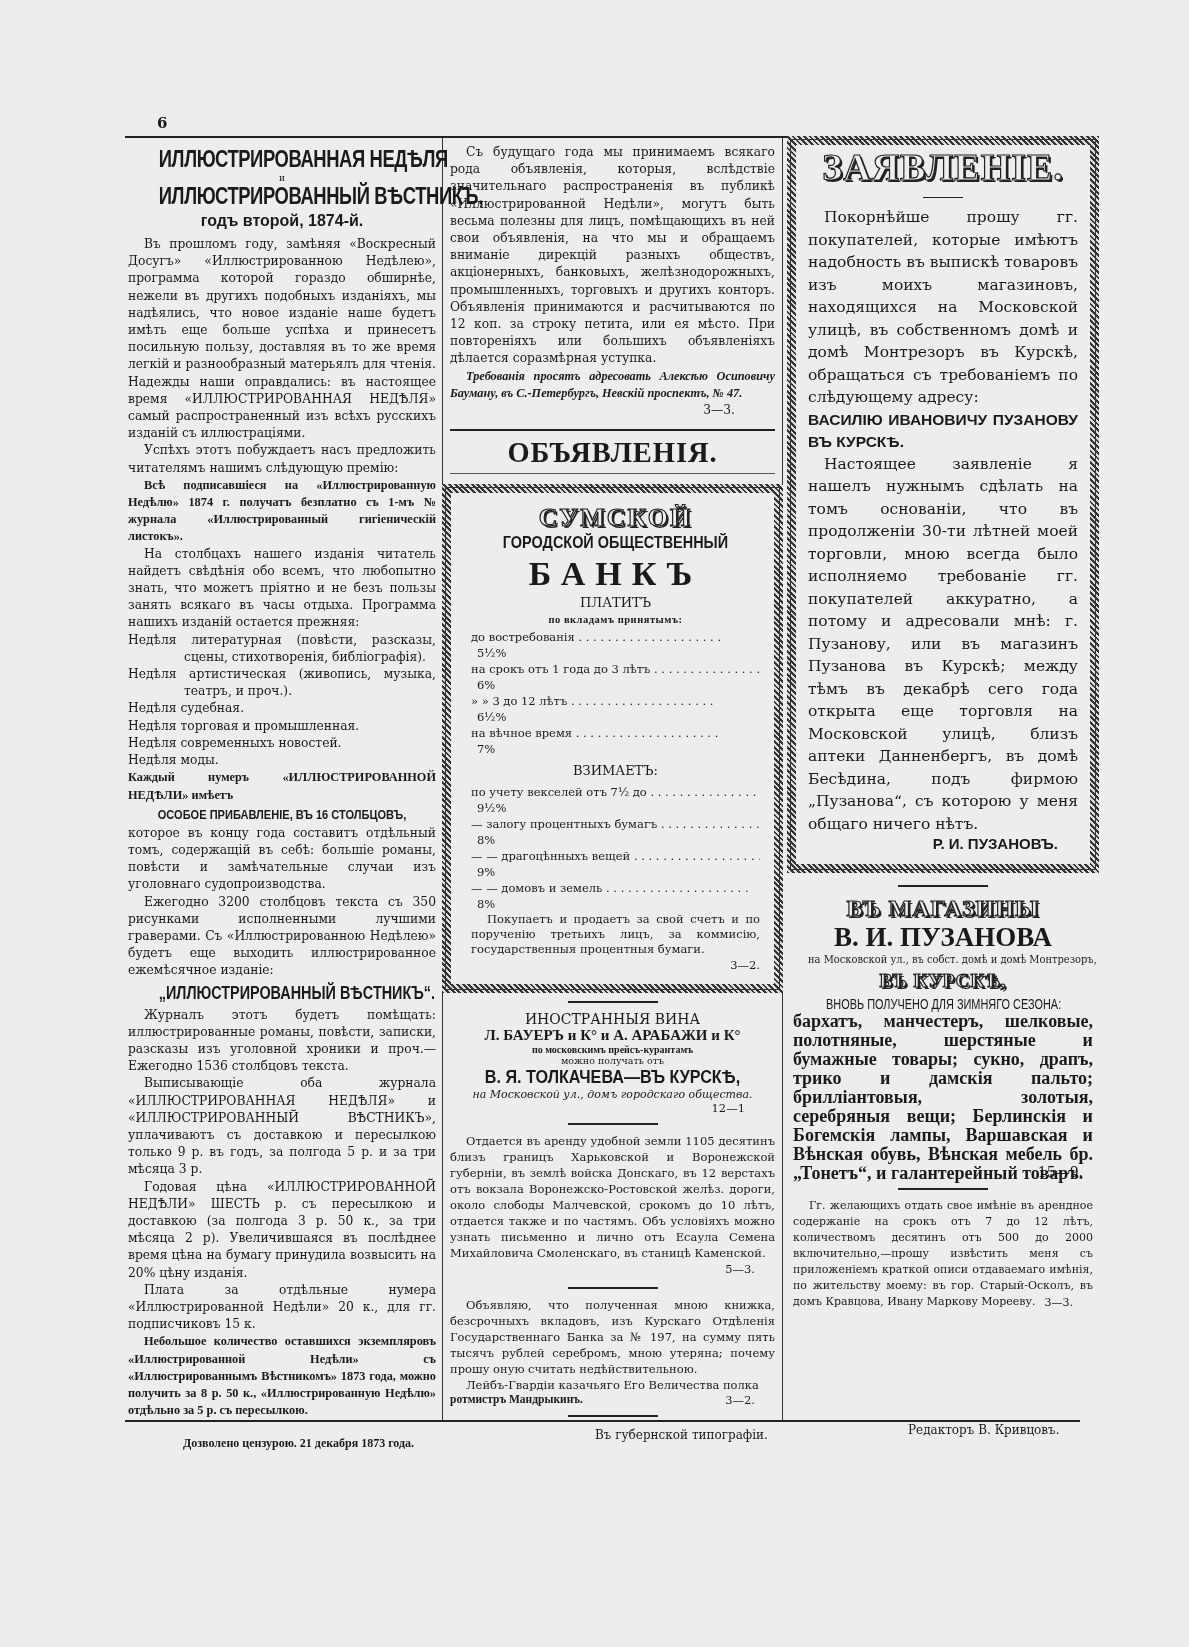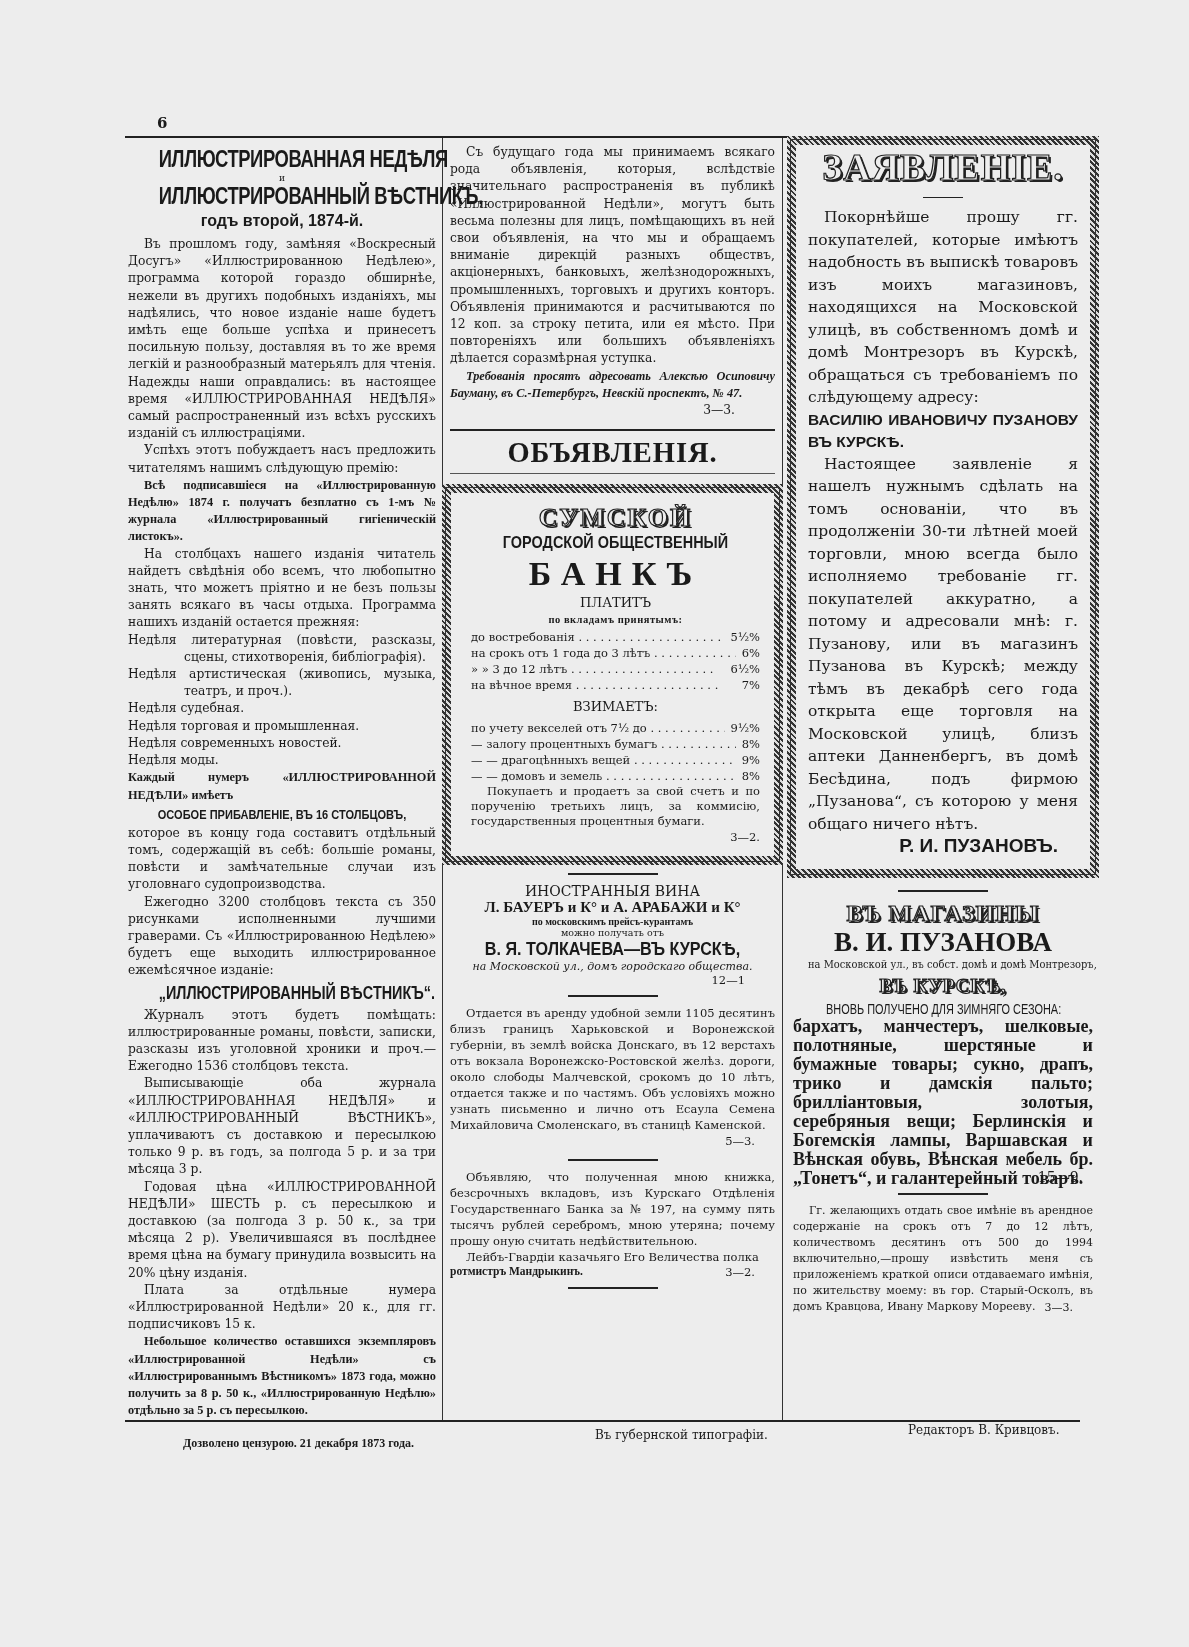--- a/index.html
+++ b/index.html
@@ -20,21 +20,21 @@
   .sans{font-family:"Liberation Sans","DejaVu Sans",sans-serif;}
   .c{text-align:center;}
   .hang{padding-left:56px;text-indent:-56px;}
   .h1{font-family:"Liberation Sans",sans-serif;font-weight:bold;font-size:23px;letter-spacing:-0.5px;text-align:center;transform:scaleX(0.8);transform-origin:center;white-space:nowrap;}
   .small{font-size:9px;text-align:center;}
   .rule-s{width:90px;height:2px;background:#222;margin:8px auto;}
   .greek{border:9px solid transparent;
     border-image: repeating-linear-gradient(45deg,#333 0 2px,#ddd 2px 4px) 9;
     outline:1px solid #333;outline-offset:-4px;}
   .bank-box{padding:10px 14px;}
-  .rate{display:flex;justify-content:flex-start;font-size:11.5px;line-height:16px;}
+  .rate{display:flex;justify-content:flex-start;font-size:11.5px;line-height:16px;flex-direction:column;}
   .rate span.l{flex:1;overflow:hidden;white-space:nowrap;}
   .rate span.l:after{content:" . . . . . . . . . . . . . . . . . . . ."; }
   .rate span.r{padding-left:6px;}
   .display{font-family:"Liberation Serif",serif;font-weight:bold;text-align:center;}
   .outline{color:#eee;-webkit-text-stroke:1.2px #222;text-shadow:2px 2px 0 #222;}
   .footer{position:absolute;top:1436px;font-size:12px;}
   .bottomline{position:absolute;left:125px;top:1420px;width:955px;height:2px;background:#222;}
   .right{text-align:right;}
 </style>
 </head>
@@ -157,36 +157,36 @@
     <div class="rule-s"></div>
   </div>
 
   <div class="col col3">
     <div class="greek" style="padding:0 12px 12px;margin:-4px -6px 12px;">
       <div class="display outline" style="font-size:38px;letter-spacing:1px;">ЗАЯВЛЕНІЕ.</div>
       <div class="rule-s" style="width:40px;height:1px;"></div>
       <p class="t ind" style="font-size:15.5px;line-height:22.5px;">Покорнѣйше прошу гг. покупателей, которые имѣютъ надобность въ выпискѣ товаровъ изъ моихъ магазиновъ, находящихся на Московской улицѣ, въ собственномъ домѣ и домѣ Монтрезоръ въ Курскѣ, обращаться съ требованіемъ по слѣдующему адресу:</p>
       <p class="t sans b" style="font-size:15.5px;line-height:22px;">ВАСИЛІЮ ИВАНОВИЧУ ПУЗАНОВУ ВЪ КУРСКѢ.</p>
       <p class="t ind" style="font-size:15.5px;line-height:22.5px;">Настоящее заявленіе я нашелъ нужнымъ сдѣлать на томъ основаніи, что въ продолженіи 30-ти лѣтней моей торговли, мною всегда было исполняемо требованіе гг. покупателей аккуратно, а потому и адресовали мнѣ: г. Пузанову, или въ магазинъ Пузанова въ Курскѣ; между тѣмъ въ декабрѣ сего года открыта еще торговля на Московской улицѣ, близъ аптеки Данненбергъ, въ домѣ Бесѣдина, подъ фирмою „Пузанова“, съ которою у меня общаго ничего нѣтъ.</p>
-      <p class="right sans b" style="font-size:19px;padding-right:20px;">Р. И. ПУЗАНОВЪ.</p>
+      <p class="right sans b" style="font-size:15px;padding-right:20px;">Р. И. ПУЗАНОВЪ.</p>
     </div>
 
     <div class="rule-s"></div>
     <div>
       <div class="display outline" style="font-size:24px;letter-spacing:1px;">ВЪ МАГАЗИНЫ</div>
       <div class="display" style="font-size:27px;">В. И. ПУЗАНОВА</div>
       <div class="c" style="font-size:11px;white-space:nowrap;transform:scaleX(0.9);">на Московской ул., въ собст. домѣ и домѣ Монтрезоръ,</div>
       <div class="display outline" style="font-size:19px;letter-spacing:1px;margin:4px 0;">ВЪ КУРСКѢ,</div>
       <div class="c sans" style="font-size:14px;transform:scaleX(0.78);white-space:nowrap;">ВНОВЬ ПОЛУЧЕНО ДЛЯ ЗИМНЯГО СЕЗОНА:</div>
       <p class="t b" style="font-size:18px;line-height:19px;">бархатъ, манчестеръ, шелковые, полотняные, шерстяные и бумажные товары; сукно, драпъ, трико и дамскія пальто; брилліантовыя, золотыя, серебряныя вещи; Берлинскія и Богемскія лампы, Варшавская и Вѣнская обувь, Вѣнская мебель бр. „Тонетъ“, и галантерейный товаръ.</p>
       <p class="right" style="font-size:14px;padding-right:10px;margin-top:-19px;">15—9.</p>
     </div>
 
     <div class="rule-s"></div>
-    <p class="t ind" style="font-size:11px;line-height:16px;">Гг. желающихъ отдать свое имѣніе въ арендное содержаніе на срокъ отъ 7 до 12 лѣтъ, количествомъ десятинъ отъ 500 до 1994 включительно,—прошу извѣстить меня съ приложеніемъ краткой описи отдаваемаго имѣнія, по жительству моему: въ гор. Старый-Осколъ, въ домъ Кравцова, Ивану Маркову Морееву.</p>
+    <p class="t ind" style="font-size:11px;line-height:16px;">Гг. желающихъ отдать свое имѣніе въ арендное содержаніе на срокъ отъ 7 до 12 лѣтъ, количествомъ десятинъ отъ 500 до 2000 включительно,—прошу извѣстить меня съ приложеніемъ краткой описи отдаваемаго имѣнія, по жительству моему: въ гор. Старый-Осколъ, въ домъ Кравцова, Ивану Маркову Морееву.</p>
     <p class="t right" style="font-size:11px;padding-right:20px;margin-top:-16px;">3—3.</p>
   </div>
 
   <div class="bottomline"></div>
   <div class="footer b" style="left:183px;">Дозволено цензурою. 21 декабря 1873 года.</div>
   <div class="footer" style="left:595px;top:1428px;">Въ губернской типографіи.</div>
   <div class="footer" style="left:908px;top:1423px;">Редакторъ В. Кривцовъ.</div>
 </div>
 
 </body></html>

